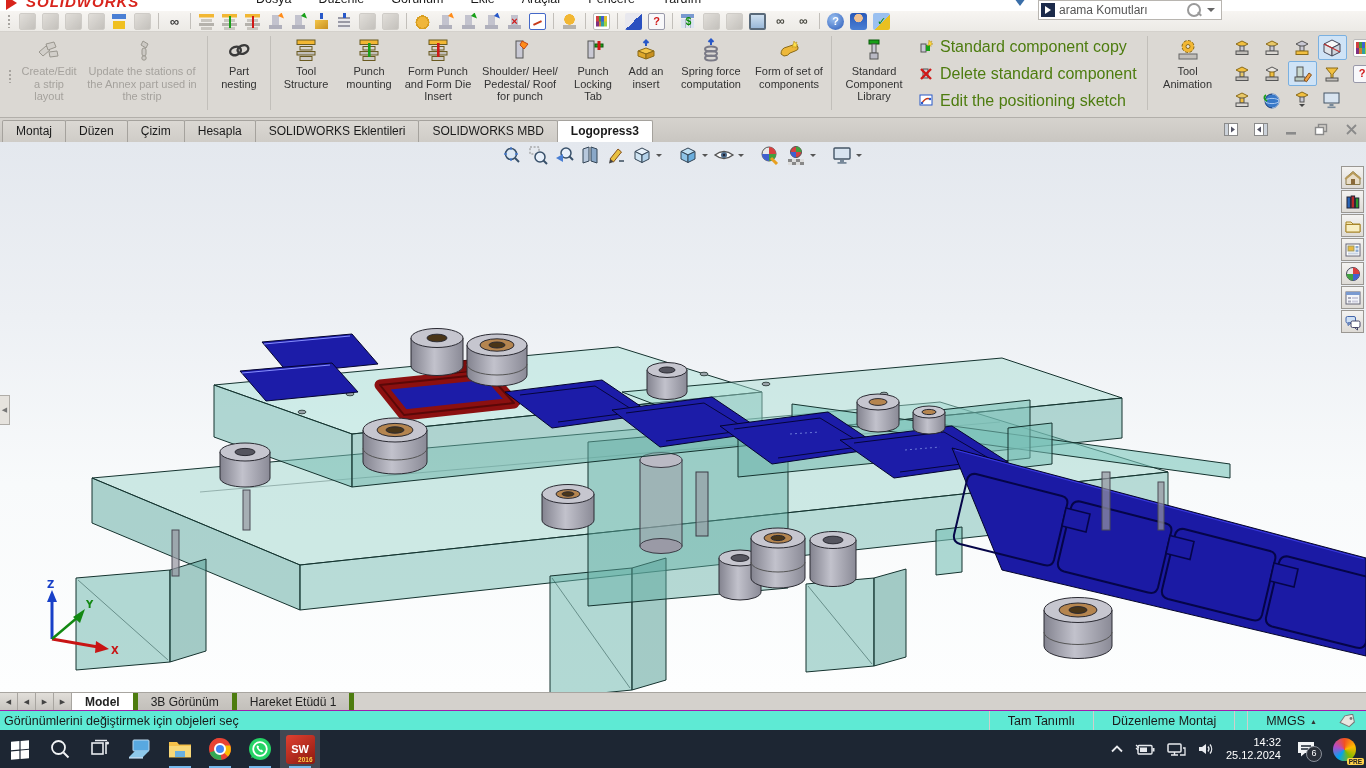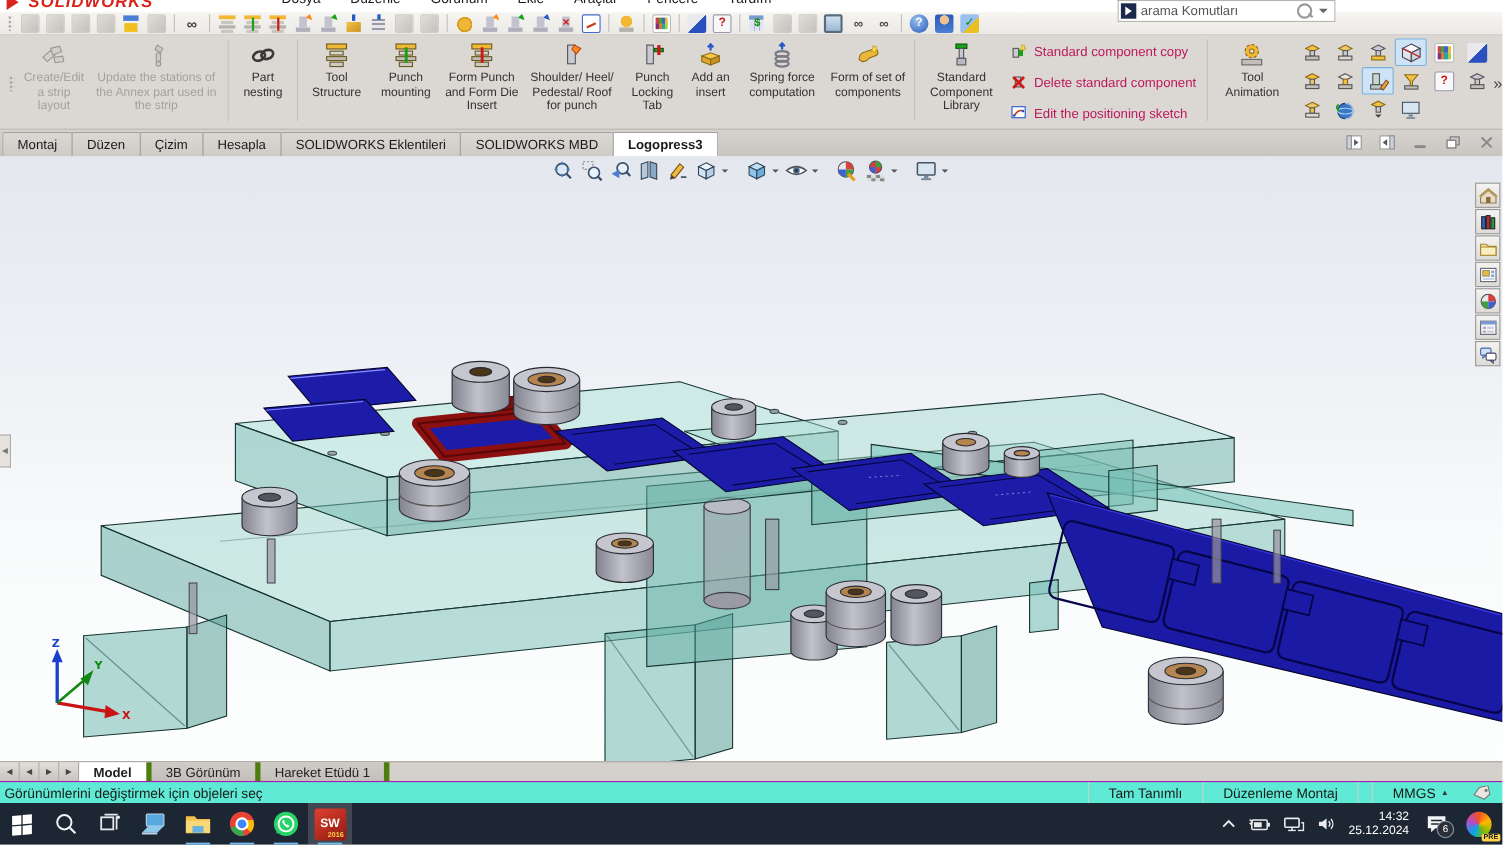--- a/index.html
+++ b/index.html
@@ -6,21 +6,21 @@
   body{width:1366px;height:768px;overflow:hidden;font-family:"Liberation Sans","DejaVu Sans",sans-serif;-webkit-font-smoothing:antialiased}
   #app{position:relative;width:1366px;height:768px}
   
   .titlebar{position:absolute;top:0;left:0;right:0;height:11px;background:#fff;overflow:hidden;z-index:30}
   .sw-logo{position:absolute;left:6px;top:-7px;color:#d8241c;font-weight:bold;font-style:italic;font-size:15px;letter-spacing:1px;white-space:nowrap}
   .sw-arrow{display:inline-block;width:0;height:0;border:7px solid transparent;border-left:11px solid #d8241c;vertical-align:-3px;margin-right:2px}
   .menubar{position:absolute;left:256px;top:-8px;display:flex;gap:27px;font-size:12.5px;color:#1a1a1a}
   .menu-item{cursor:pointer;white-space:nowrap}
   .menu-caret{position:absolute;left:1014px;top:-2px;width:0;height:0;border:6px solid transparent;border-top:8px solid #3a6ea8}
   
-  .search{position:absolute;left:1016px;top:0;width:198px;height:20px;background:#fff;border:1px solid #b8b5b0;display:flex;align-items:center;z-index:40;box-sizing:border-box}
+  .search{position:absolute;left:1038px;top:0;width:184px;height:20px;background:#fff;border:1px solid #b8b5b0;display:flex;align-items:center;z-index:40;box-sizing:border-box}
   .search-flag{width:14px;height:14px;background:#1b2a4a;margin:0 4px 0 2px;position:relative;flex:0 0 auto}
   .search-flag::after{content:"";position:absolute;left:4px;top:3px;border:4px solid transparent;border-left:6px solid #fff}
   .search-text{font-size:12px;color:#555;flex:1;white-space:nowrap;overflow:hidden}
   .search-mag{width:10px;height:10px;border:2px solid #9a9archive;border:2px solid #9a9a9a;border-radius:50%;position:relative;margin-right:6px;flex:0 0 auto}
   .search-mag::after{content:"";position:absolute;left:8px;top:8px;width:5px;height:2px;background:#9a9a9a;transform:rotate(45deg)}
   .search-caret{width:0;height:0;border:4px solid transparent;border-top-color:#666;margin:4px 6px 0 0;flex:0 0 auto}
   
   .toolbar-row{position:absolute;top:11px;height:20px;left:0;right:0;background:linear-gradient(#f7f5f2,#ecean ea);background:linear-gradient(#f7f5f2,#eceae6);border-bottom:1px solid #d4d1cc;display:flex;align-items:center;padding-left:3px;z-index:20}
   .thandle{width:5px;height:14px;margin:0 4px;background-image:radial-gradient(circle,#a8a5a0 1px,transparent 1.3px);background-size:4px 4px;flex:0 0 auto}
   .ticon{width:17px;height:17px;display:inline-flex;align-items:center;justify-content:center;margin:0 3px;border-radius:2px;position:relative;font-size:11px;flex:0 0 auto;cursor:pointer}
@@ -59,21 +59,21 @@
   .t-web{background:linear-gradient(135deg,#9ac0f0 0 55%,#e8c020 55%)}
   .t-web i{color:#0a8a0a;font-weight:bold}
   
   .ribbon{position:absolute;top:31px;height:87px;left:0;right:0;background:#dbd8d3;border-bottom:1px solid #b2afaa;display:flex;align-items:flex-start;padding:4px 0 0 4px;box-sizing:border-box}
   .rbtn{display:flex;flex-direction:column;align-items:center;height:76px;padding:1px 2px;border-radius:2px;cursor:pointer;flex:0 0 auto}
   .ric{height:28px;display:flex;align-items:center;justify-content:center}
   .rlabel{font-size:11px;line-height:12.5px;text-align:center;color:#333;margin-top:1px}
   .rbtn.disabled .rlabel{color:#a5a29d}
   .rsep{width:1px;background:#c2bfba;height:74px;margin:1px 4px;flex:0 0 auto}
   .rstack{display:flex;flex-direction:column;justify-content:space-between;height:72px;padding:3px 6px;flex:0 0 auto}
-  .srow{display:flex;align-items:flex-end;gap:6px;font-size:12px;color:#be185d;cursor:pointer;white-space:nowrap}
+  .srow{display:flex;align-items:flex-start;gap:6px;font-size:16px;color:#4d7c0f;cursor:pointer;white-space:nowrap}
   .rgrid{display:grid;grid-template-columns:repeat(6,29px);grid-auto-rows:25px;gap:1px;margin-left:4px;flex:0 0 auto}
   .gbtn{display:flex;align-items:center;justify-content:center;border-radius:2px;cursor:pointer}
   .gbtn.sel{background:#cfe3f6;border:1px solid #7ab0e0;box-sizing:border-box}
   .rexpand{margin-left:auto;margin-right:8px;align-self:center;font-size:15px;color:#444;cursor:pointer}
   
   .tabrow{position:absolute;top:118px;height:24px;left:0;right:0;background:linear-gradient(#d6d3ce,#c9c6c1);display:flex;align-items:flex-end;padding-left:2px;z-index:10}
   .ctab{height:21px;line-height:21px;padding:0 13px;font-size:12px;color:#1a1a1a;background:linear-gradient(#dbd8d3,#cfccc7);border:1px solid #a5a29d;border-bottom:none;margin-right:-1px;border-radius:2px 2px 0 0;cursor:pointer;white-space:nowrap}
   .ctab.active{background:#fff;font-weight:bold;position:relative;z-index:2}
   .winctl{position:absolute;right:6px;top:4px;display:flex;gap:12px;align-items:center}
   .wbtn{width:18px;height:15px;display:flex;align-items:center;justify-content:center;cursor:pointer}

